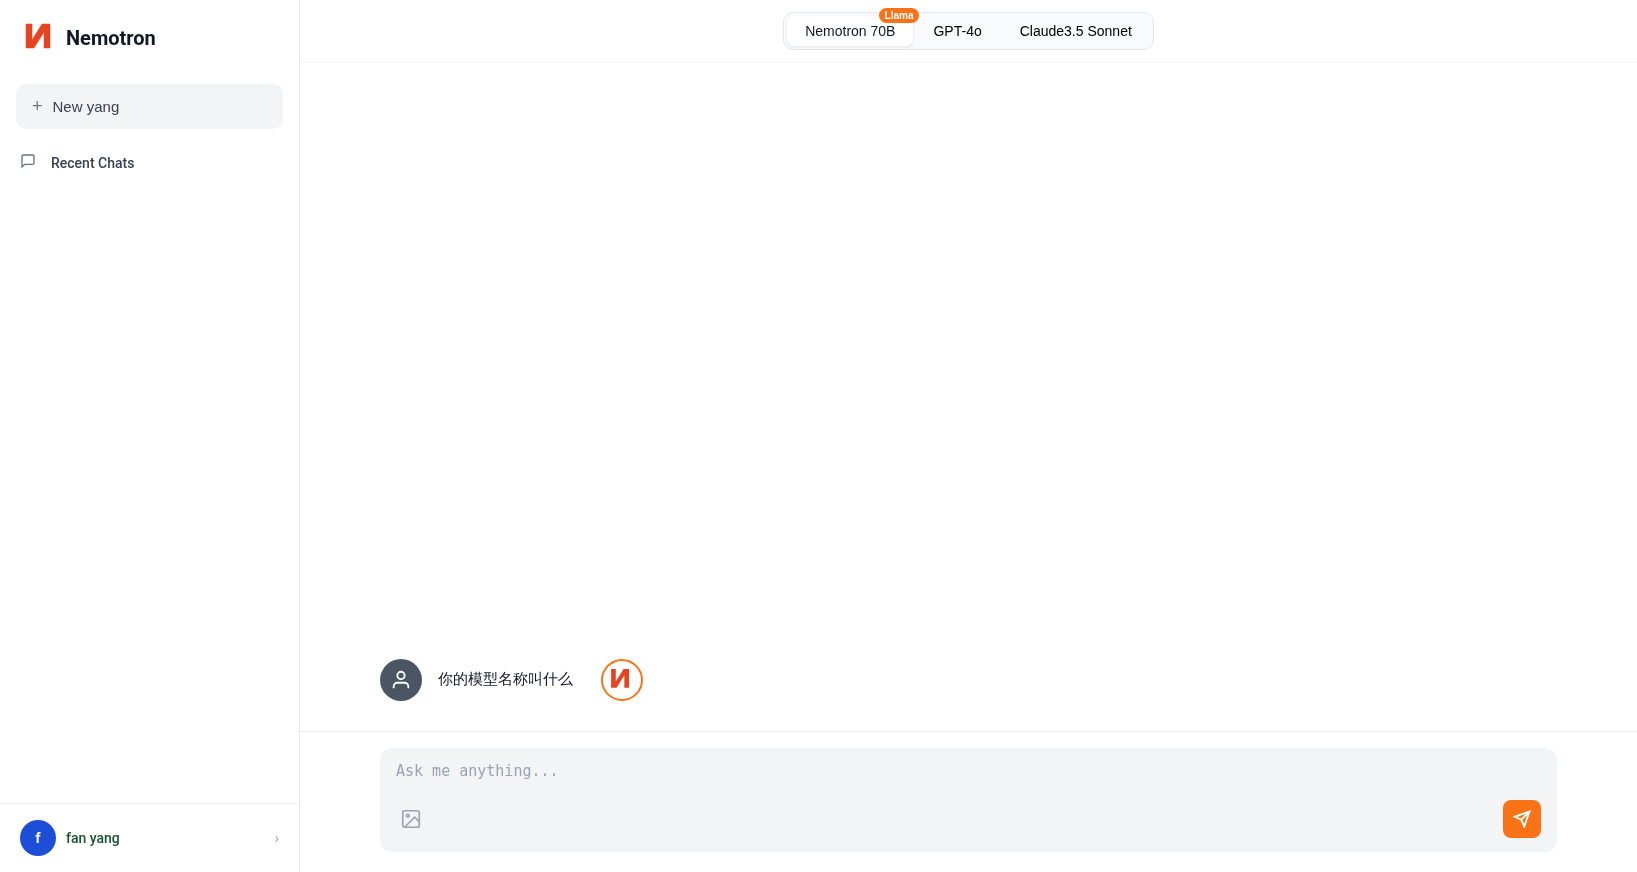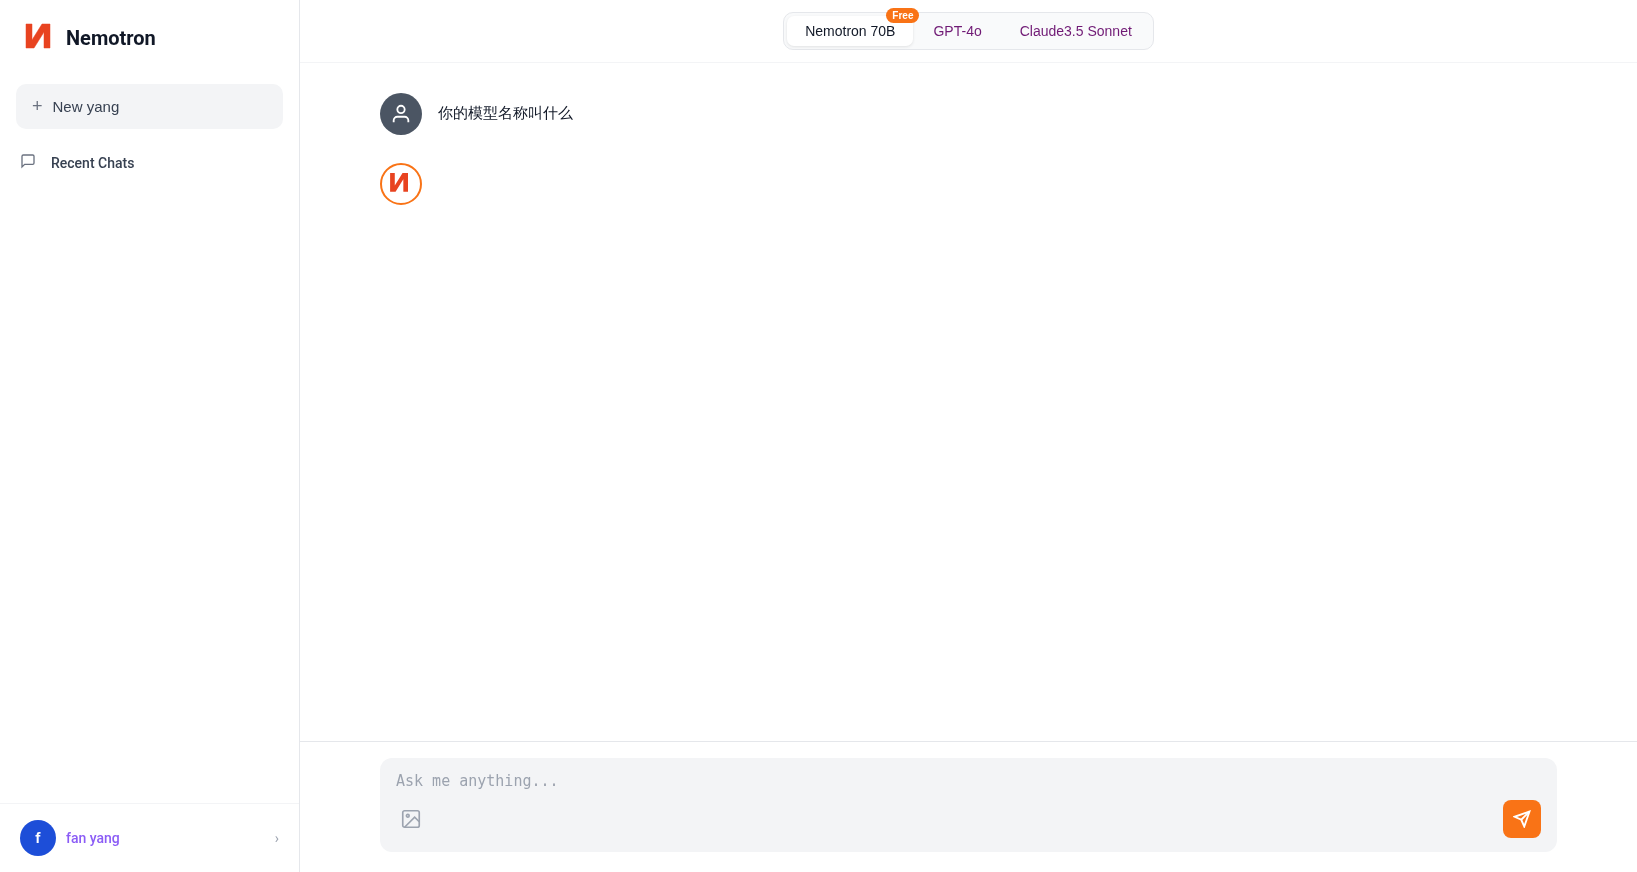--- a/index.html
+++ b/index.html
@@ -104,21 +104,21 @@
       color: #fff;
       display: flex;
       align-items: center;
       justify-content: center;
       font-size: 15px;
       font-weight: 600;
     }
 
     .user-name {
       font-size: 14px;
-      color: #8b5cf6;
+      color: #14532d;
       font-weight: 500;
     }
 
     .chevron-right {
       color: #9ca3af;
       font-size: 14px;
     }
 
     
     .main {
@@ -150,21 +150,21 @@
       position: relative;
     }
 
     .model-tab {
       padding: 7px 18px;
       border-radius: 7px;
       border: none;
       background: transparent;
       cursor: pointer;
       font-size: 14px;
-      color: #701a75;
+      color: #000000;
       font-weight: 500;
       position: relative;
     }
 
     .model-tab.active {
       background: #fff;
       color: #111827;
       box-shadow: 0 1px 3px rgba(0,0,0,0.1);
     }
 
@@ -179,22 +179,23 @@
       padding: 2px 6px;
       border-radius: 20px;
     }
 
     
     .chat-area {
       flex: 1;
       overflow-y: auto;
       padding: 30px 80px;
       display: flex;
-      flex-direction: column;
+      flex-direction: row;
       gap: 28px;
+      align-items: flex-end;
     }
 
     .message-row {
       display: flex;
       gap: 16px;
       align-items: flex-start;
     }
 
     .avatar-circle {
       width: 42px;
@@ -231,20 +232,21 @@
       border-top: 1px solid #e5e7eb;
       background: #fff;
     }
 
     .input-box {
       background: #f3f4f6;
       border-radius: 12px;
       padding: 14px 16px;
       display: flex;
       flex-direction: column;
+      gap: 10px;
     }
 
     .text-input {
       border: none;
       background: transparent;
       outline: none;
       font-size: 15px;
       color: #374151;
       resize: none;
       min-height: 28px;
@@ -330,21 +332,21 @@
     <span class="chevron-right">›</span>
   </div>
 </div>
 
 <div class="main">
 
   <div class="model-tabs">
     <div class="tab-container">
       <button class="model-tab active">
         <span>Nemotron 70B</span>
-        <span class="free-badge">Free</span>
+        <span class="free-badge">Llama</span>
       </button>
       <button class="model-tab">
         <span>GPT-4o</span>
       </button>
       <button class="model-tab">
         <span>Claude3.5 Sonnet</span>
       </button>
     </div>
   </div>
 

